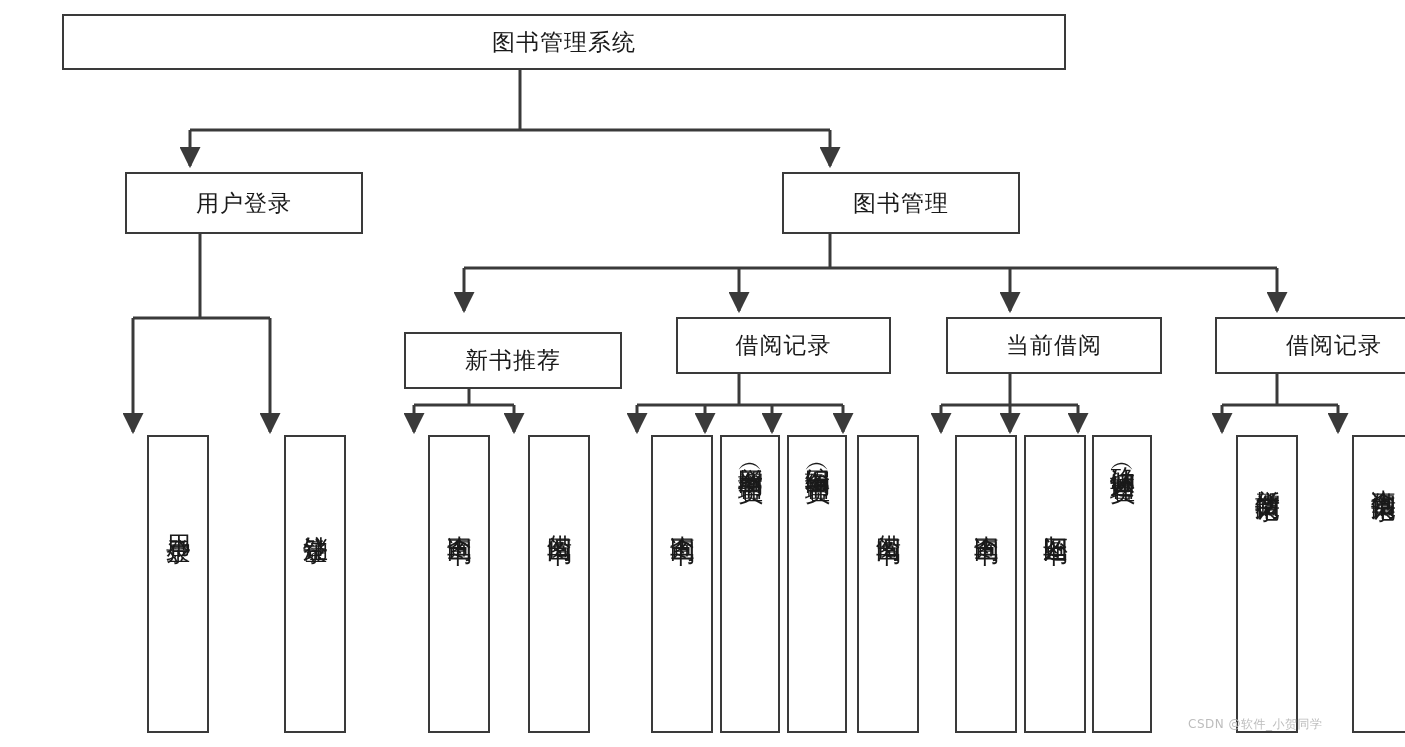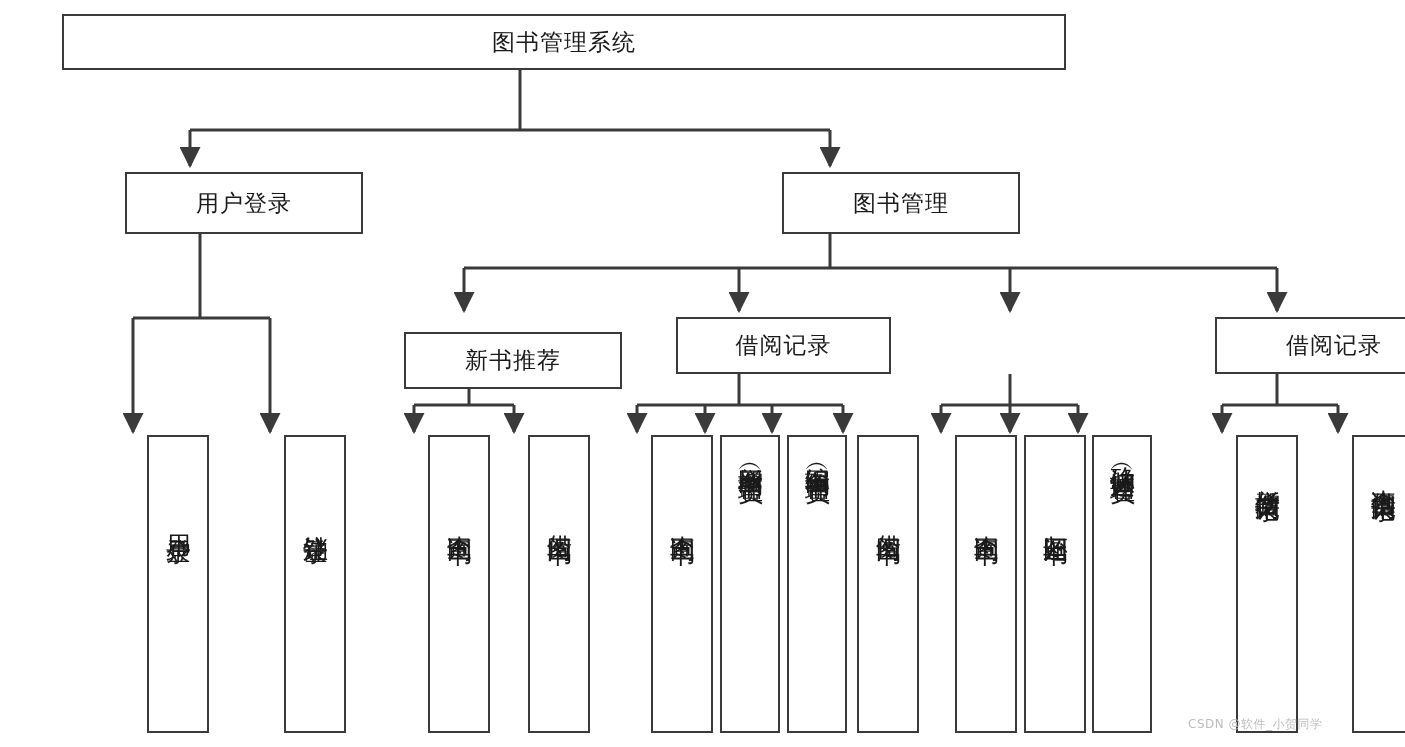--- a/index.html
+++ b/index.html
@@ -133,20 +133,23 @@
   </div>
 
   <div class="node horiz" style="left:360px; top:332px; width:218px; height:57px;">
     <span>新书推荐</span>
   </div>
 
   <div class="node horiz" style="left:632px; top:317px; width:215px; height:57px;">
     <span>借阅记录</span>
   </div>
 
+  <div class="node horiz" style="left:902px; top:317px; width:216px; height:57px;">
+    <span>当前借阅</span>
+  </div>
 
   <div class="node horiz" style="left:1171px; top:317px; width:238px; height:57px;">
     <span>借阅记录</span>
   </div>
 
   <div class="node vert" style="left:103px; top:435px; width:62px; height:298px;">
     <span class="vert-label" style="margin-top:68px;">用户登录</span>
   </div>
 
   <div class="node vert" style="left:240px; top:435px; width:62px; height:298px;">

